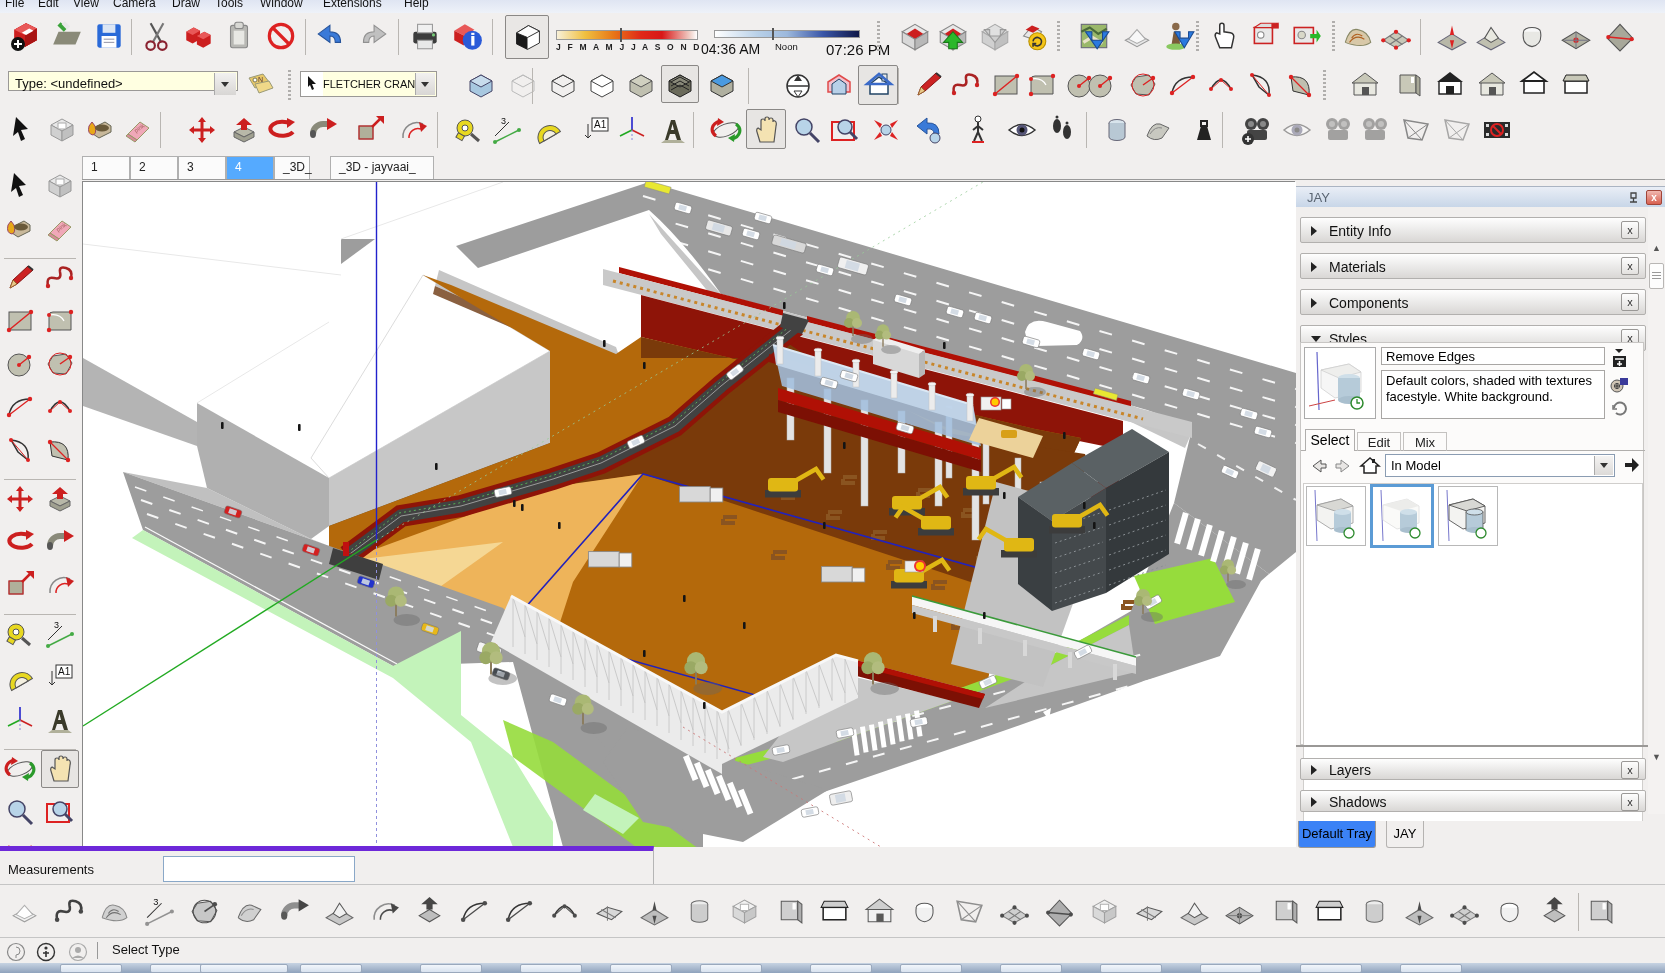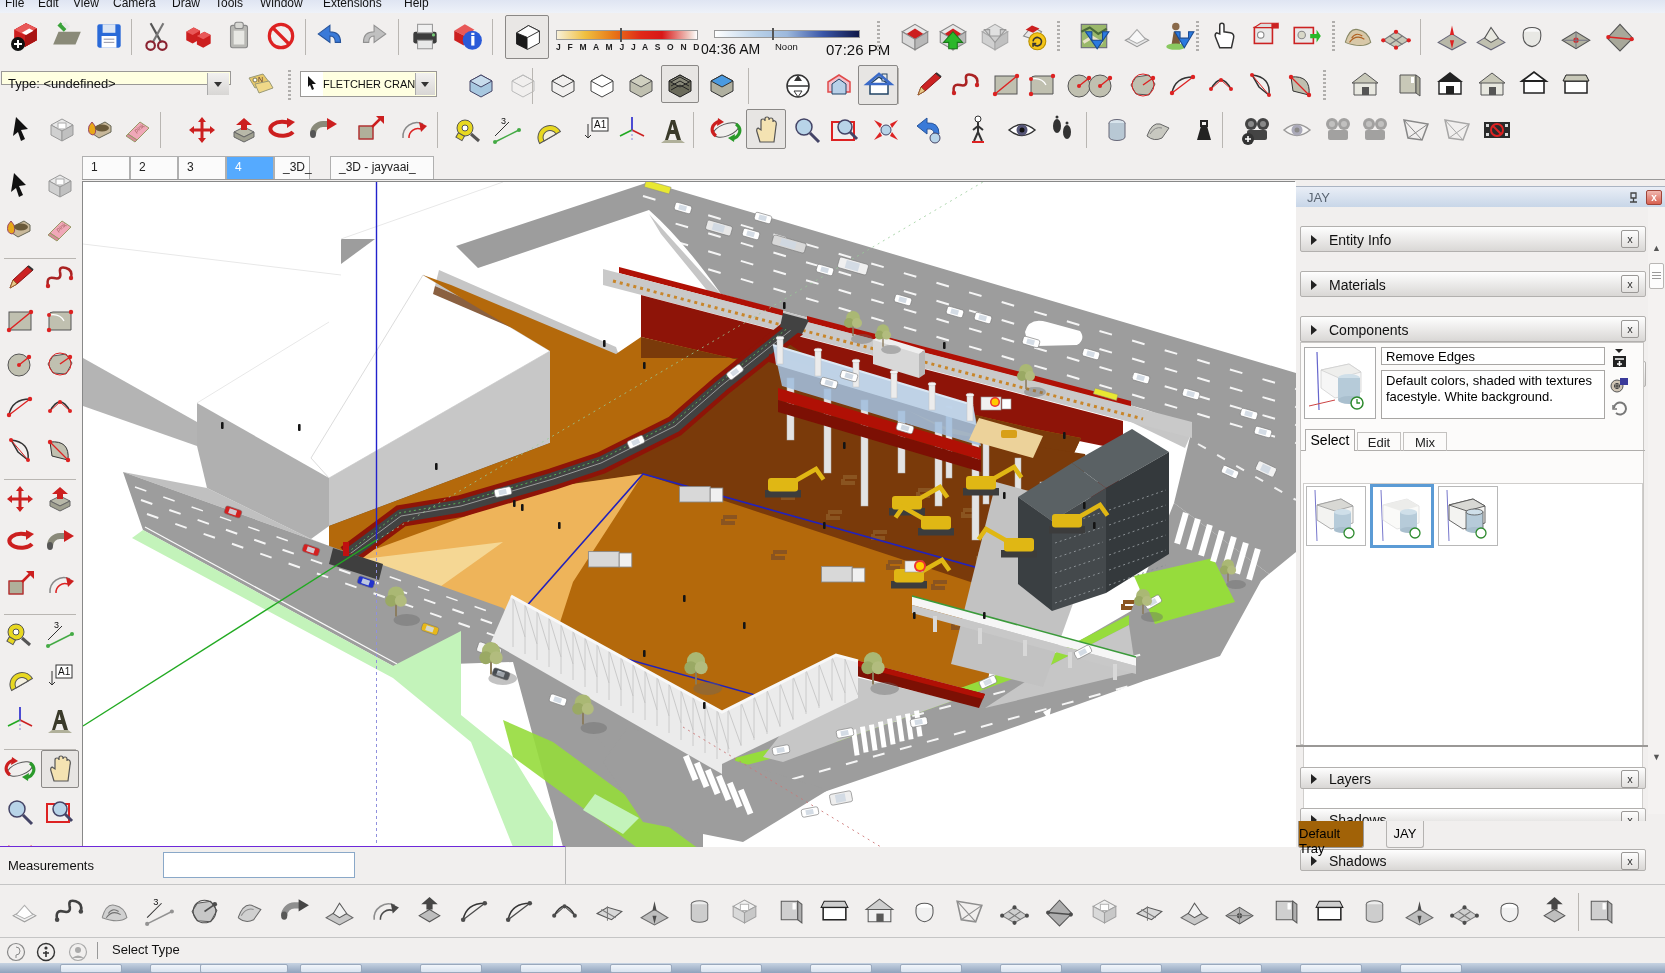--- a/index.html
+++ b/index.html
@@ -8,27 +8,27 @@
 #menubar{left:0;top:0;width:1665px;height:13px;background:linear-gradient(#dfe5f2,#eef2f9);font-size:12px;color:#111;overflow:hidden}
 #menubar span{position:absolute;top:-4px}
 #tb1{left:0;top:13px;width:1665px;height:49px;background:#f1efee}
 #tb2{left:0;top:62px;width:1665px;height:45px;background:#f1efee}
 #tb3{left:0;top:107px;width:1665px;height:46px;background:#f1efee}
 #tabrow{left:82px;top:153px;width:1583px;height:27px;background:#f1efee;border-bottom:1px solid #9a9a9a}
 .stab{position:absolute;top:3px;height:23px;background:#fbfbfb;border:1px solid #b0b0b0;border-bottom:none;font-size:12px;color:#222;text-align:left;padding:3px 0 0 8px}
 #lefttb{left:0;top:153px;width:82px;height:693px;background:#f1efee}
 #viewport{left:82px;top:181px;width:1213px;height:665px;background:#fff;border-top:1px solid #888;border-left:1px solid #888}
 #rightpanel{left:1296px;top:181px;width:369px;height:665px;background:#f1efee}
-#measure{left:0;top:846px;width:566px;height:38px;background:#f1efee;border-top:1px solid #6d28d9;border-right:1px solid #b5b5b5}
+#measure{left:0;top:846px;width:654px;height:38px;background:#f1efee;border-top:5px solid #6d28d9;border-right:1px solid #b5b5b5}
 #measure .lab{position:absolute;left:8px;top:11px;font-size:13px;color:#111}
 #measure .box{position:absolute;left:163px;top:5px;width:192px;height:26px;background:#fff;border:1px solid #8aa8c8}
 #tb4{left:0;top:884px;width:1665px;height:53px;background:#f1efee;border-top:1px solid #c5c5c5}
 #statusbar{left:0;top:937px;width:1665px;height:26px;background:#f1efee;border-top:1px solid #c5c5c5}
 #taskbar{left:0;top:963px;width:1665px;height:10px;background:linear-gradient(#c7d3e2,#8fa2bc)}
-.panelhdr{position:relative;height:26px;background:linear-gradient(#fefefe,#d9d7d5);border:1px solid #b2b0ae;border-radius:2px;margin:19px 2px 1px 4px;font-size:14px;color:#111}
+.panelhdr{position:relative;height:26px;background:linear-gradient(#fefefe,#d9d7d5);border:1px solid #b2b0ae;border-radius:2px;margin:10px 2px 1px 4px;font-size:14px;color:#111}
 .panelhdr .tri{position:absolute;left:10px;top:8px;width:0;height:0}
 .tri.r{border-left:6px solid #222;border-top:5px solid transparent;border-bottom:5px solid transparent}
 .tri.d{border-top:6px solid #222;border-left:5px solid transparent;border-right:5px solid transparent;top:10px!important}
 .panelhdr .t{position:absolute;left:28px;top:5px}
 .panelhdr.s2{height:22px}.panelhdr.s2 .t{top:3px}.panelhdr.s2 .x{top:2px}.panelhdr.s2 .tri{top:6px}.panelhdr .x{position:absolute;right:6px;top:3px;width:18px;height:18px;background:linear-gradient(#fdfdfd,#e3e1df);border:1px solid #9a9896;border-radius:2px;font-size:11px;color:#333;text-align:center;line-height:16px}
 </style></head>
 <body>
 <div id="app">
     <svg width="0" height="0" style="position:absolute">
       <defs>
@@ -558,21 +558,21 @@
         <use href="#terr3"></use>
       </svg>
       <svg class="abs" style="left:1559px;top:6px;" width="34" height="34">
         <use href="#terr4"></use>
       </svg>
       <svg class="abs" style="left:1603px;top:6px;" width="34" height="34">
         <use href="#terr5"></use>
       </svg>
     </div>
 <div id="tb2" class="abs">
-      <div class="abs" style="left:1px;top:9px;width:230px;height:14px;background:#ffffe1;border:1px solid #9a9896;font-size:13px;padding:4px 0 0 6px;color:#111">Type: &lt;undefined&gt;<div class="abs" style="right:1px;top:1px;width:22px;height:22px;background:linear-gradient(#f2f1f0,#d8d6d4);border-left:1px solid #aaa">
+      <div class="abs" style="left:8px;top:9px;width:230px;height:20px;background:#ffffe1;border:1px solid #9a9896;font-size:13px;padding:4px 0 0 6px;color:#111">Type: &lt;undefined&gt;<div class="abs" style="right:1px;top:1px;width:22px;height:22px;background:linear-gradient(#f2f1f0,#d8d6d4);border-left:1px solid #aaa">
           <div style="margin:9px 0 0 6px;width:0;height:0;border-left:4px solid transparent;border-right:4px solid transparent;border-top:5px solid #333"></div>
         </div></div>
       <svg class="abs" style="left:243px;top:6px" width="32" height="32">
         <polygon points="6,10 20,6 26,14 12,20" fill="#e8c868" stroke="#997"></polygon>
         <polygon points="12,16 26,13 30,20 16,25" fill="#f0d888" stroke="#997"></polygon>
         <circle cx="12" cy="12" r="2" fill="#fff" stroke="#775"></circle>
         <text x="15" y="14" font-size="7" fill="#533" font-family="sans-serif">N</text>
       </svg>
       <div class="abs" style="left:288px;top:8px;width:3px;height:32px;background:repeating-linear-gradient(#b0aeac 0 2px,transparent 2px 4px)"></div>
       <div class="abs" style="left:300px;top:9px;width:137px;height:26px;background:#ffffe1;border:1px solid #9a9896;font-size:11px;padding:6px 0 0 22px;color:#111;white-space:nowrap;overflow:hidden">FLETCHER CRAN<div class="abs" style="left:0;top:0;width:22px;height:24px;background:#fff"></div><div class="abs" style="right:1px;top:1px;width:20px;height:22px;background:linear-gradient(#f2f1f0,#d8d6d4);border-left:1px solid #aaa">
@@ -1534,20 +1534,40 @@
               <path d="M4,9 a6,6 0 1 1 2,5" fill="none" stroke="#777" stroke-width="2"></path>
               <path d="M3,6 v4 h4" fill="none" stroke="#777" stroke-width="1.5"></path>
             </svg></div>
 
   <div class="abs" style="left:0px;top:84px;width:344px;height:24px;border-bottom:1px solid #b0aeac">
    <div class="abs" style="left:4px;top:2px;width:50px;height:22px;background:#fcfbfa;border:1px solid #b0aeac;border-bottom:none;font-size:14px;text-align:center;padding-top:2px">Select</div>
    <div class="abs" style="left:56px;top:5px;width:44px;height:19px;border:1px solid #c4c2c0;border-bottom:none;font-size:13px;text-align:center;padding-top:2px;color:#222">Edit</div>
    <div class="abs" style="left:102px;top:5px;width:44px;height:19px;border:1px solid #c4c2c0;border-bottom:none;font-size:13px;text-align:center;padding-top:2px;color:#222">Mix</div>
   </div>
 
+  <div class="abs" style="left:0;top:108px;width:344px;height:32px">
+   <svg class="abs" style="left:8px;top:6px" width="20" height="18">
+              <path d="M12,3 L4,9 L12,15 V11 H17 V7 H12 Z" fill="#e8e6e4" stroke="#555"></path>
+            </svg>
+   <svg class="abs" style="left:32px;top:6px" width="20" height="18">
+              <path d="M8,3 L16,9 L8,15 V11 H3 V7 H8 Z" fill="#e8e6e4" stroke="#888"></path>
+            </svg>
+   <svg class="abs" style="left:58px;top:4px" width="22" height="20">
+              <path d="M11,3 L2,11 H5 V18 H17 V11 H20 Z" fill="#fff" stroke="#222" stroke-width="1.5"></path>
+              <rect x="13" y="4" width="3" height="4" fill="#222"></rect>
+            </svg>
+   <div class="abs" style="left:84px;top:3px;width:230px;height:23px;background:#fff;border:1px solid #8a9cb2;font-size:13px;padding:3px 0 0 5px">In Model
+     <div class="abs" style="right:1px;top:1px;width:19px;height:19px;background:linear-gradient(#f4f3f2,#dcdad8);border-left:1px solid #aaa">
+                <div style="margin:7px 0 0 5px;width:0;height:0;border-left:4px solid transparent;border-right:4px solid transparent;border-top:5px solid #333"></div>
+              </div>
+   </div>
+   <svg class="abs" style="left:322px;top:5px" width="18" height="18">
+              <path d="M9,2 L16,9 L9,16 V11 H2 V7 H9 Z" fill="#222"></path>
+            </svg>
+  </div>
 
   <div class="abs" style="left:2px;top:140px;width:340px;height:345px;background:#fff;border:1px solid #d0cecc">
    <div class="abs" style="left:2px;top:2px;width:60px;height:60px;border:1px solid #b8b8b8">
     <svg width="58" height="58">
                 <line x1="8" y1="3" x2="10" y2="54" stroke="#7777cc"></line>
                 <polygon points="10,18 34,12 46,19 46,36 24,42 10,33" fill="#f3f3f1" stroke="#999" stroke-width=".8"></polygon>
                 <polygon points="10,18 34,12 46,19 28,24" fill="#d8d8d4" stroke="#999" stroke-width=".8"></polygon>
                 <rect x="27" y="25" width="17" height="18" fill="#b6cbd9"></rect>
                 <ellipse cx="35.5" cy="25" rx="8.5" ry="3" fill="#cfdfe9"></ellipse>
                 <ellipse cx="35.5" cy="43" rx="8.5" ry="3" fill="#a9bfce"></ellipse>
@@ -1600,21 +1620,21 @@
 
 <div class="abs" style="left:352px;top:26px;width:17px;height:607px;background:#f4f2f1">
  <div class="abs" style="left:1px;top:36px;width:15px;height:15px;text-align:center;font-size:9px;color:#555">▲</div>
  <div class="abs" style="left:1px;top:56px;width:15px;height:26px;background:#fdfdfd;border:1px solid #b8b6b4;border-radius:2px">
           <div style="margin:8px 2px;height:1px;background:#999;box-shadow:0 3px #999,0 6px #999"></div>
         </div>
  <div class="abs" style="left:1px;top:545px;width:15px;height:15px;text-align:center;font-size:9px;color:#555">▼</div>
 </div>
 
 <div class="abs" style="left:0;top:640px;width:369px;height:26px;background:#f1efee">
- <div class="abs" style="left:2px;top:0;width:66px;height:27px;background:#a16207;border:1px solid #9a9896;border-top:none;border-radius:0 0 3px 3px;font-size:13px;padding-top:5px">Default Tray</div>
+ <div class="abs" style="left:2px;top:0;width:78px;height:27px;background:#3b82f6;border:1px solid #9a9896;border-top:none;border-radius:0 0 3px 3px;font-size:13px;text-align:center;padding-top:5px">Default Tray</div>
  <div class="abs" style="left:90px;top:0;width:38px;height:27px;background:#f1efee;border:1px solid #b5b3b1;border-top:none;border-radius:0 0 3px 3px;font-size:13px;text-align:center;padding-top:5px">JAY</div>
 </div>
 </div>
 <div id="measure" class="abs">
       <div class="lab">Measurements</div>
       <div class="box"></div>
     </div>
 <div id="tb4" class="abs">
       <svg class="abs" style="left:8px;top:10px;filter:grayscale(1) contrast(1.1);opacity:.95" width="33" height="33">
         <use href="#paper"></use>

